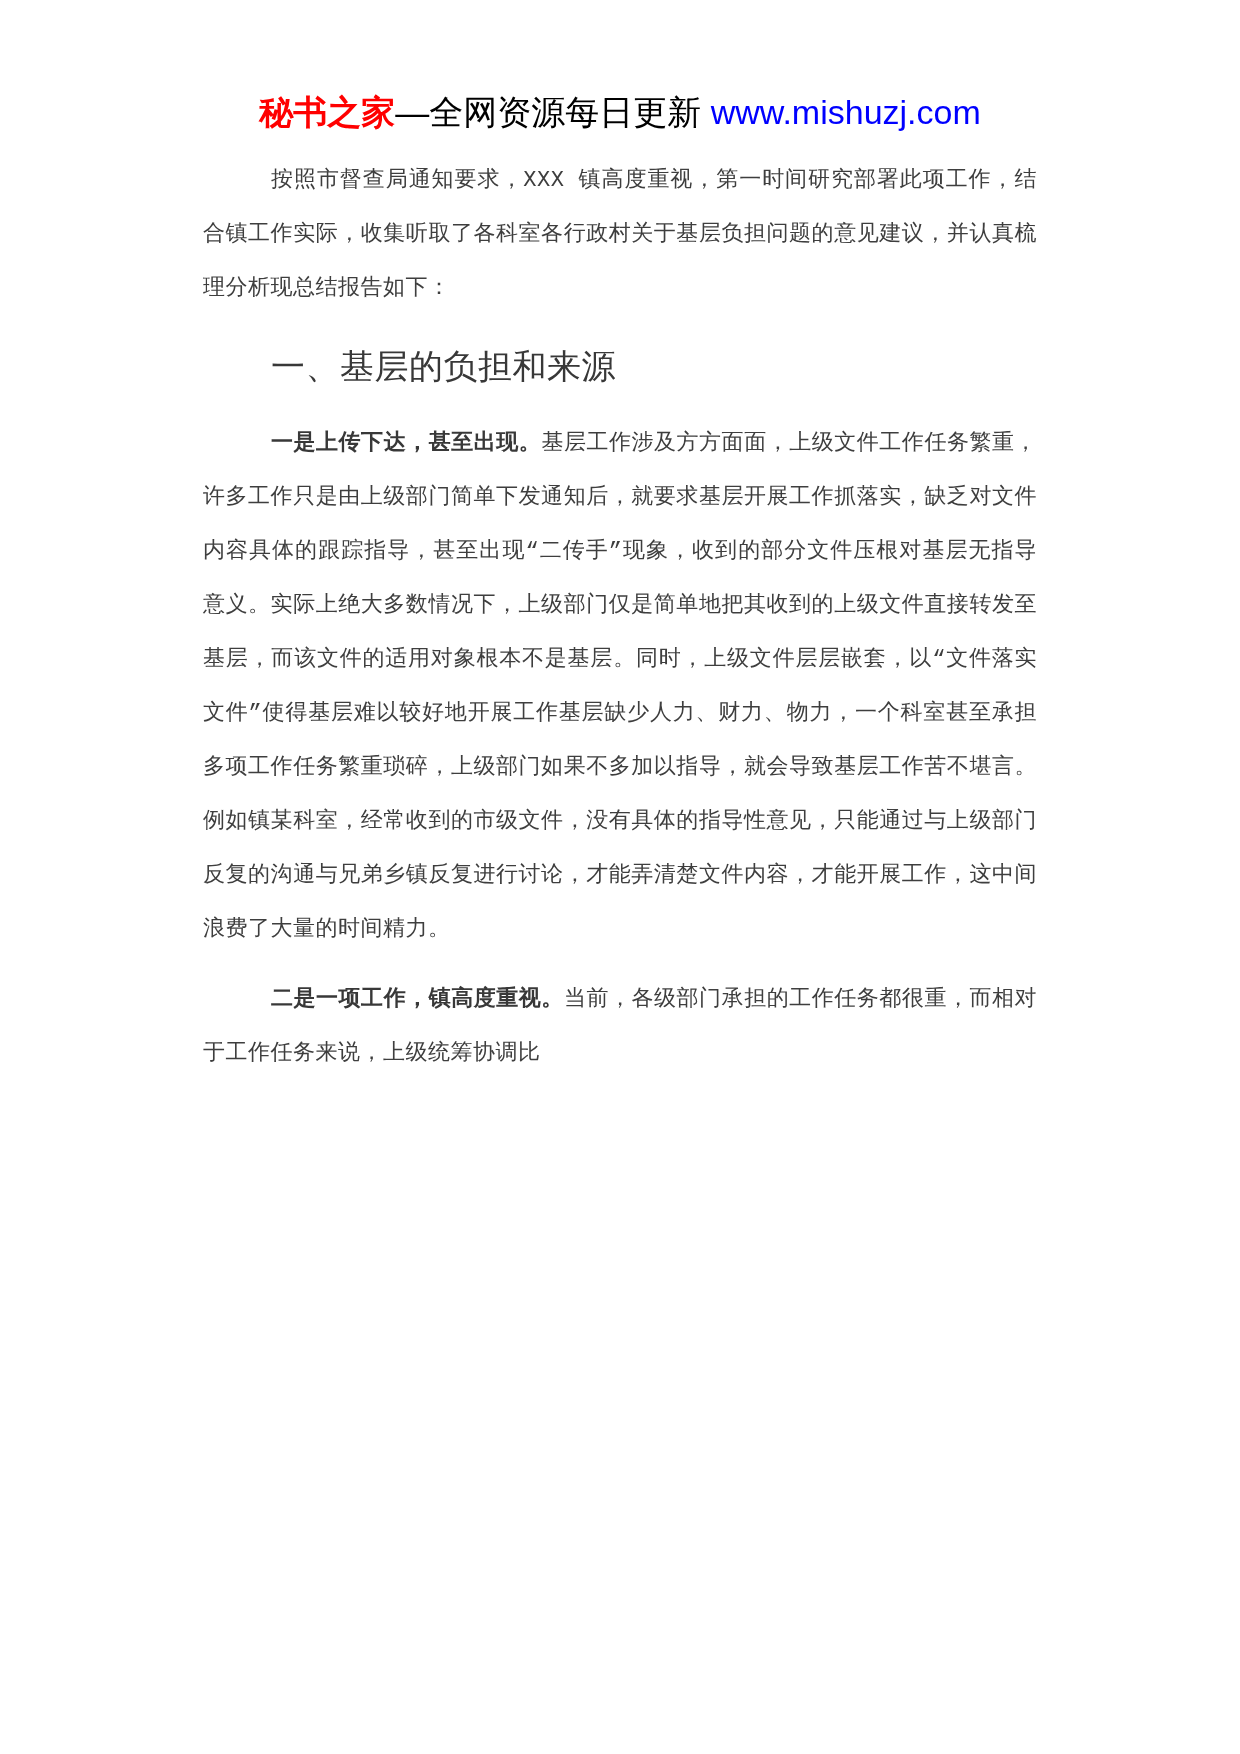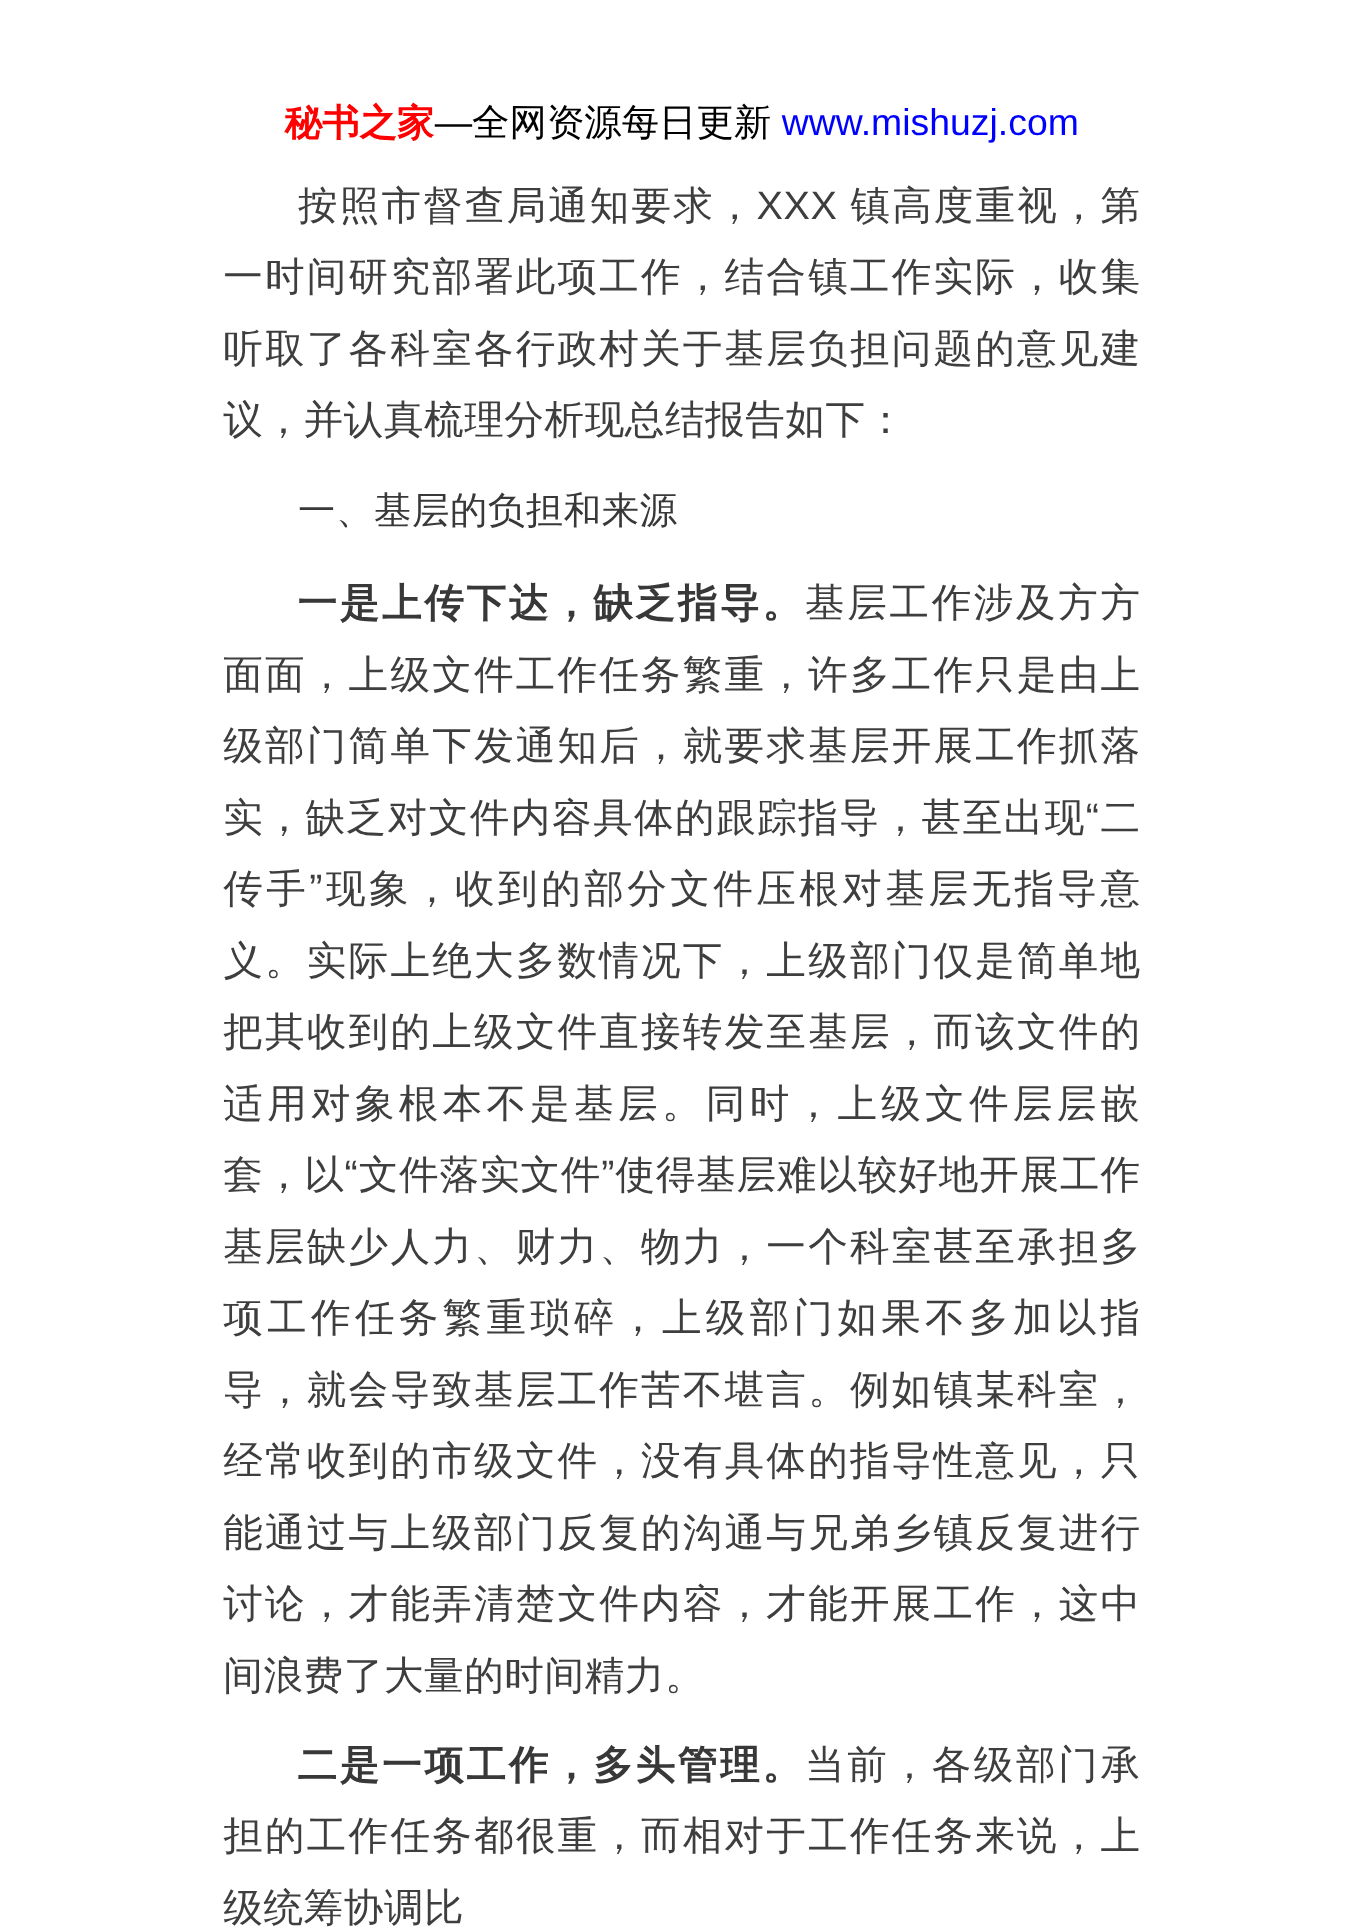--- a/index.html
+++ b/index.html
@@ -41,27 +41,28 @@
   .doc-header .tagline {
     color: var(--tagline-color);
     font-weight: normal;
   }
   .doc-header .url {
     color: var(--url-color);
     cursor: pointer;
   }
   .doc-body { }
   .para {
-    font-size: 36px;
-    line-height: 65px;
+    font-size: 22px;
+    line-height: 54px;
     color: var(--text-color);
     text-align: justify;
     text-indent: 68px;
     margin: 16px 0;
     letter-spacing: 0.5px;
+    font-family: Liberation Mono, monospace;
   }
   .para strong {
     font-weight: bold;
     color: var(--heading-color);
   }
   .heading {
     font-size: 34px;
     line-height: 65px;
     color: var(--heading-color);
     font-weight: normal;
@@ -73,16 +74,16 @@
 </head>
 <body>
 
 <div class="page">
   <div class="doc-header">
     <span class="brand">秘书之家</span><span class="tagline">—全网资源每日更新 </span><span class="url">www.mishuzj.com</span>
   </div>
   <div class="doc-body">
       <p class="para">按照市督查局通知要求，XXX 镇高度重视，第一时间研究部署此项工作，结合镇工作实际，收集听取了各科室各行政村关于基层负担问题的意见建议，并认真梳理分析现总结报告如下：</p>
       <p class="heading">一、基层的负担和来源</p>
-      <p class="para"><strong>一是上传下达，缺乏指导。</strong>基层工作涉及方方面面，上级文件工作任务繁重，许多工作只是由上级部门简单下发通知后，就要求基层开展工作抓落实，缺乏对文件内容具体的跟踪指导，甚至出现“二传手”现象，收到的部分文件压根对基层无指导意义。实际上绝大多数情况下，上级部门仅是简单地把其收到的上级文件直接转发至基层，而该文件的适用对象根本不是基层。同时，上级文件层层嵌套，以“文件落实文件”使得基层难以较好地开展工作基层缺少人力、财力、物力，一个科室甚至承担多项工作任务繁重琐碎，上级部门如果不多加以指导，就会导致基层工作苦不堪言。例如镇某科室，经常收到的市级文件，没有具体的指导性意见，只能通过与上级部门反复的沟通与兄弟乡镇反复进行讨论，才能弄清楚文件内容，才能开展工作，这中间浪费了大量的时间精力。</p>
-      <p class="para"><strong>二是一项工作，多头管理。</strong>当前，各级部门承担的工作任务都很重，而相对于工作任务来说，上级统筹协调比</p>
+      <p class="para"><strong>一是上传下达，甚至出现。</strong>基层工作涉及方方面面，上级文件工作任务繁重，许多工作只是由上级部门简单下发通知后，就要求基层开展工作抓落实，缺乏对文件内容具体的跟踪指导，甚至出现“二传手”现象，收到的部分文件压根对基层无指导意义。实际上绝大多数情况下，上级部门仅是简单地把其收到的上级文件直接转发至基层，而该文件的适用对象根本不是基层。同时，上级文件层层嵌套，以“文件落实文件”使得基层难以较好地开展工作基层缺少人力、财力、物力，一个科室甚至承担多项工作任务繁重琐碎，上级部门如果不多加以指导，就会导致基层工作苦不堪言。例如镇某科室，经常收到的市级文件，没有具体的指导性意见，只能通过与上级部门反复的沟通与兄弟乡镇反复进行讨论，才能弄清楚文件内容，才能开展工作，这中间浪费了大量的时间精力。</p>
+      <p class="para"><strong>二是一项工作，镇高度重视。</strong>当前，各级部门承担的工作任务都很重，而相对于工作任务来说，上级统筹协调比</p>
     </div>
 </div>
 
 </body></html>

